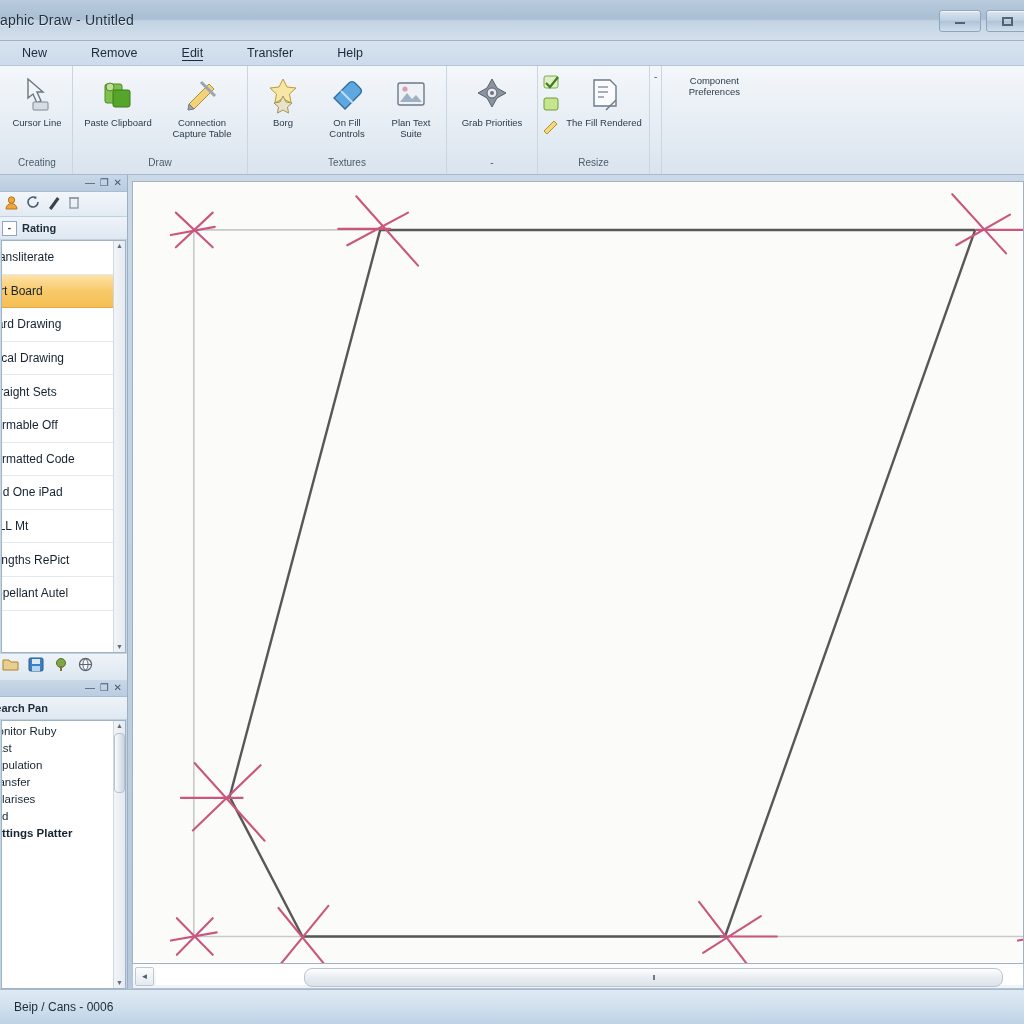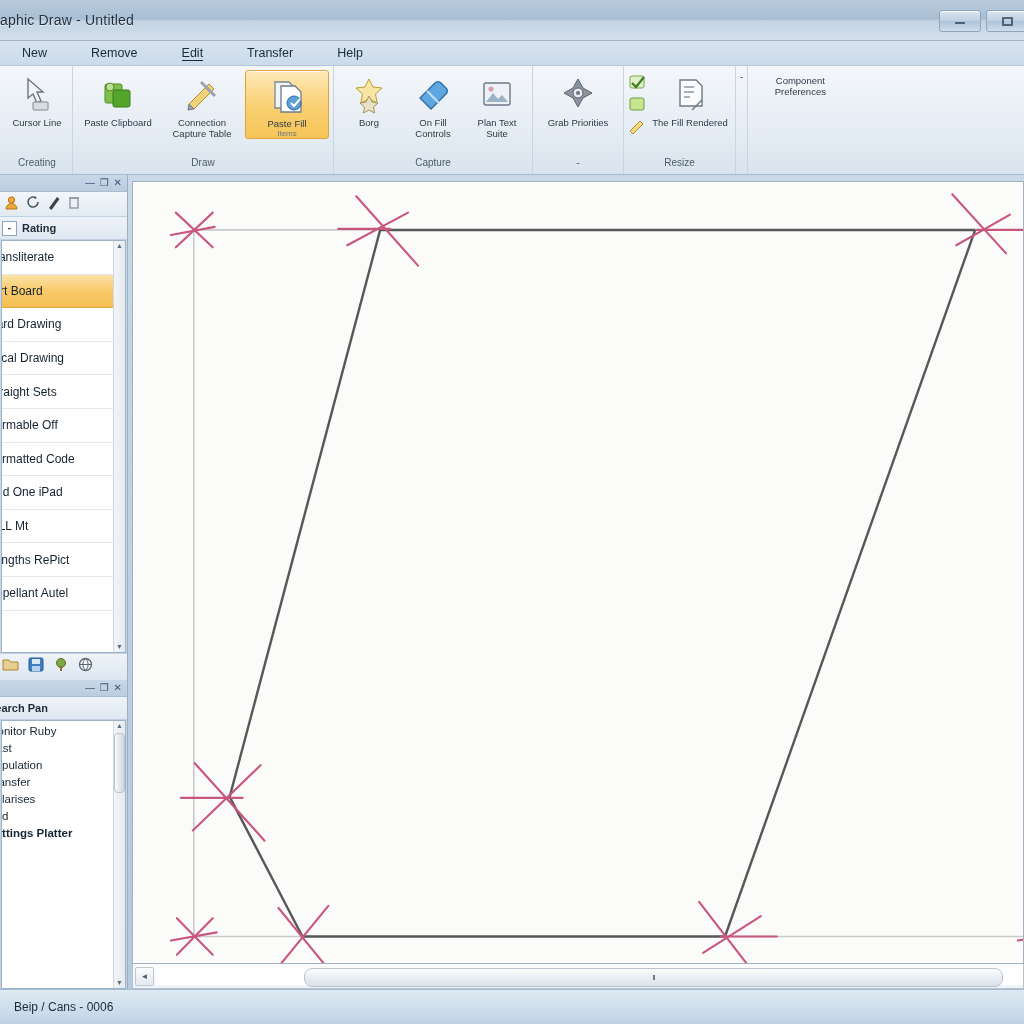--- a/index.html
+++ b/index.html
@@ -267,32 +267,20 @@
         <div class="rbtn">
           <div class="ricon">
             <svg width="38" height="38" viewBox="0 0 38 38">
               <path d="M6 28 L26 8 L31 13 L11 33 Z" fill="#f3d27a" stroke="#b08e31"></path>
               <path d="M6 28 L11 33 L5 34 Z" fill="#9aa4ae" stroke="#6f7a85"></path>
               <path d="M18 6 L32 20" stroke="#9aa4ae" stroke-width="3"></path>
             </svg>
           </div>
           <div class="rlabel">Connection Capture Table</div>
         </div>
-        <div class="rbtn active">
-          <div class="ricon">
-            <svg width="36" height="38" viewBox="0 0 36 38">
-              <path d="M6 5 h14 l6 6 v20 h-20 Z" fill="#f2f4f7" stroke="#7a8694" stroke-width="1.3"></path>
-              <path d="M12 9 h14 l6 6 v20 h-20 Z" fill="#fdfefe" stroke="#6f7b89" stroke-width="1.3"></path>
-              <circle cx="25" cy="26" r="7" fill="#5d9fd6" stroke="#2f6b9e"></circle>
-              <path d="M22 26 l3 3 l6 -7" stroke="#fff" stroke-width="2" fill="none"></path>
-            </svg>
-          </div>
-          <div class="rlabel">Paste Fill</div>
-          <div class="rsub">Items</div>
-        </div>
       </div>
       <div class="rglabel">Draw</div>
     </div>
 
 
     <div class="rgroup">
       <div class="rrow">
         <div class="rbtn small">
           <div class="ricon">
             <svg width="30" height="38" viewBox="0 0 30 38">
@@ -315,21 +303,21 @@
           <div class="ricon">
             <svg width="36" height="38" viewBox="0 0 36 38">
               <rect x="5" y="7" width="26" height="22" rx="2" fill="#eef1f5" stroke="#6d7a88" stroke-width="1.4"></rect>
               <path d="M7 26 L14 17 L19 23 L23 19 L29 26 Z" fill="#9db2c5"></path>
               <circle cx="12" cy="13" r="2.6" fill="#d9a0ae"></circle>
             </svg>
           </div>
           <div class="rlabel">Plan Text Suite</div>
         </div>
       </div>
-      <div class="rglabel">Capture</div>
+      <div class="rglabel">Textures</div>
     </div>
 
     <div class="rgroup">
       <div class="rrow">
         <div class="rbtn">
           <div class="ricon">
             <svg width="38" height="38" viewBox="0 0 38 38">
               <path d="M19 3 L24 12 L33 17 L24 22 L19 31 L14 22 L5 17 L14 12 Z" fill="#8c93a0" stroke="#5b636e"></path>
               <circle cx="19" cy="17" r="5" fill="#e9ebef" stroke="#5b636e"></circle>
               <circle cx="19" cy="17" r="2" fill="#6b7480"></circle>

